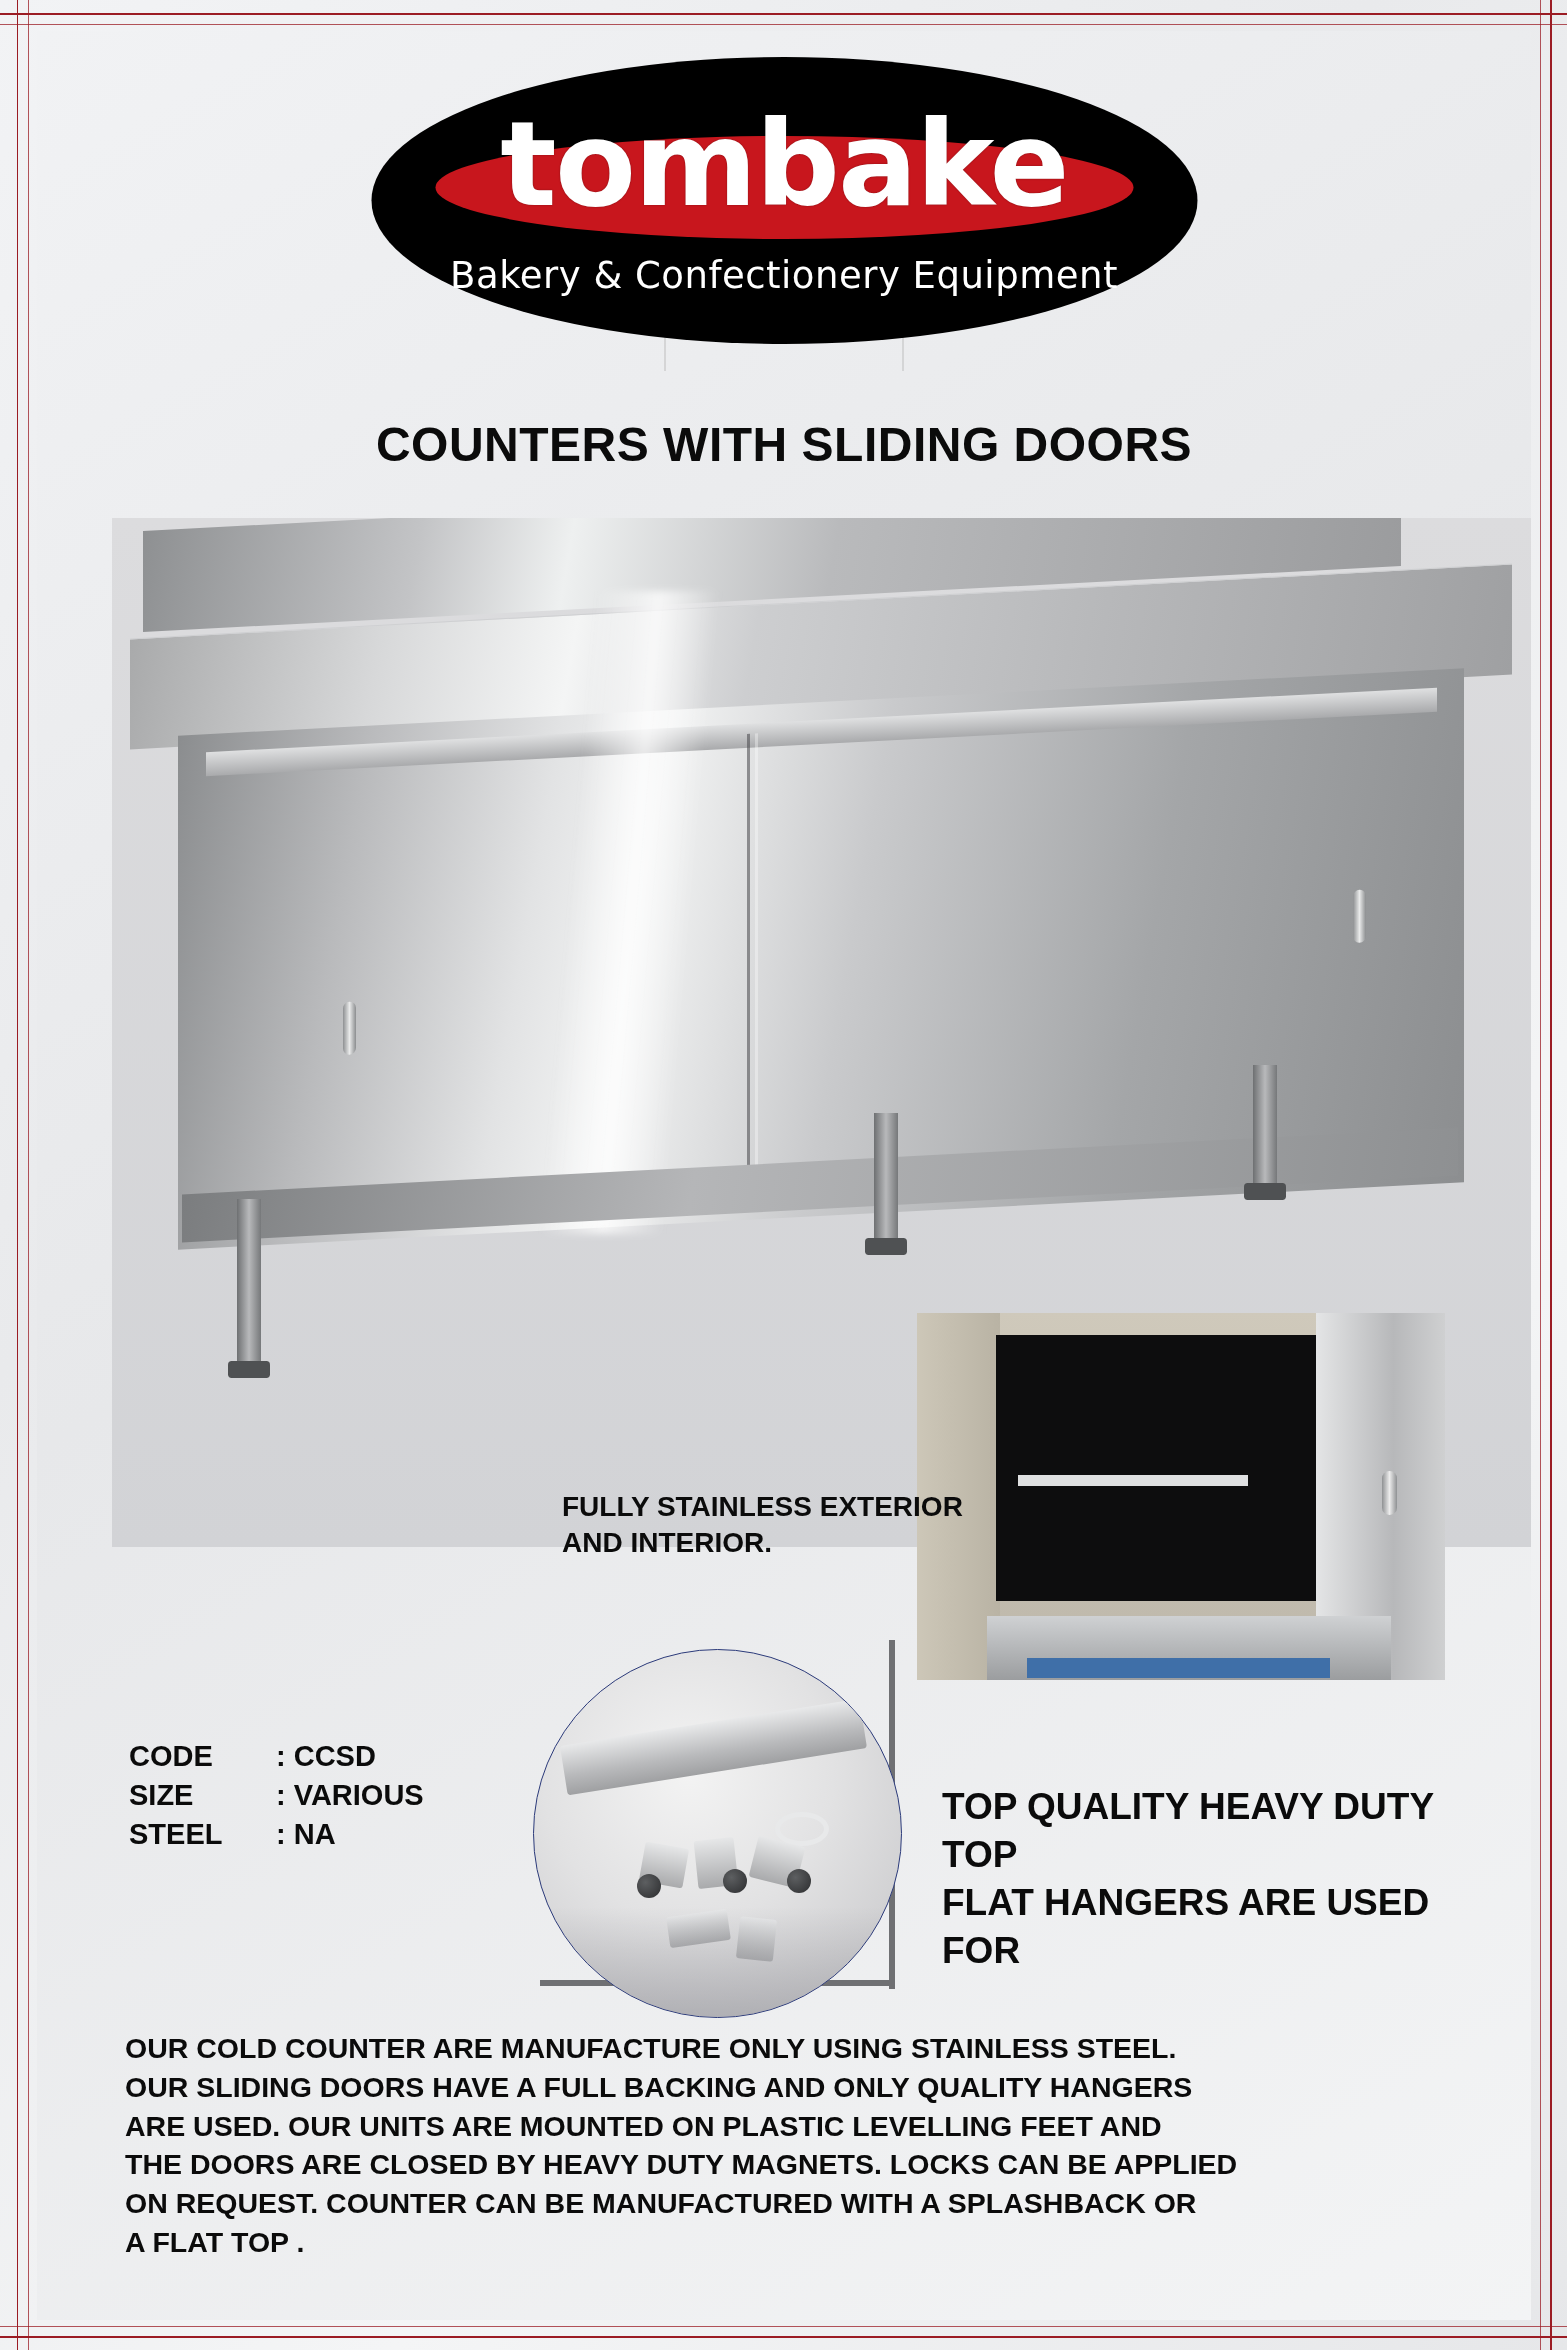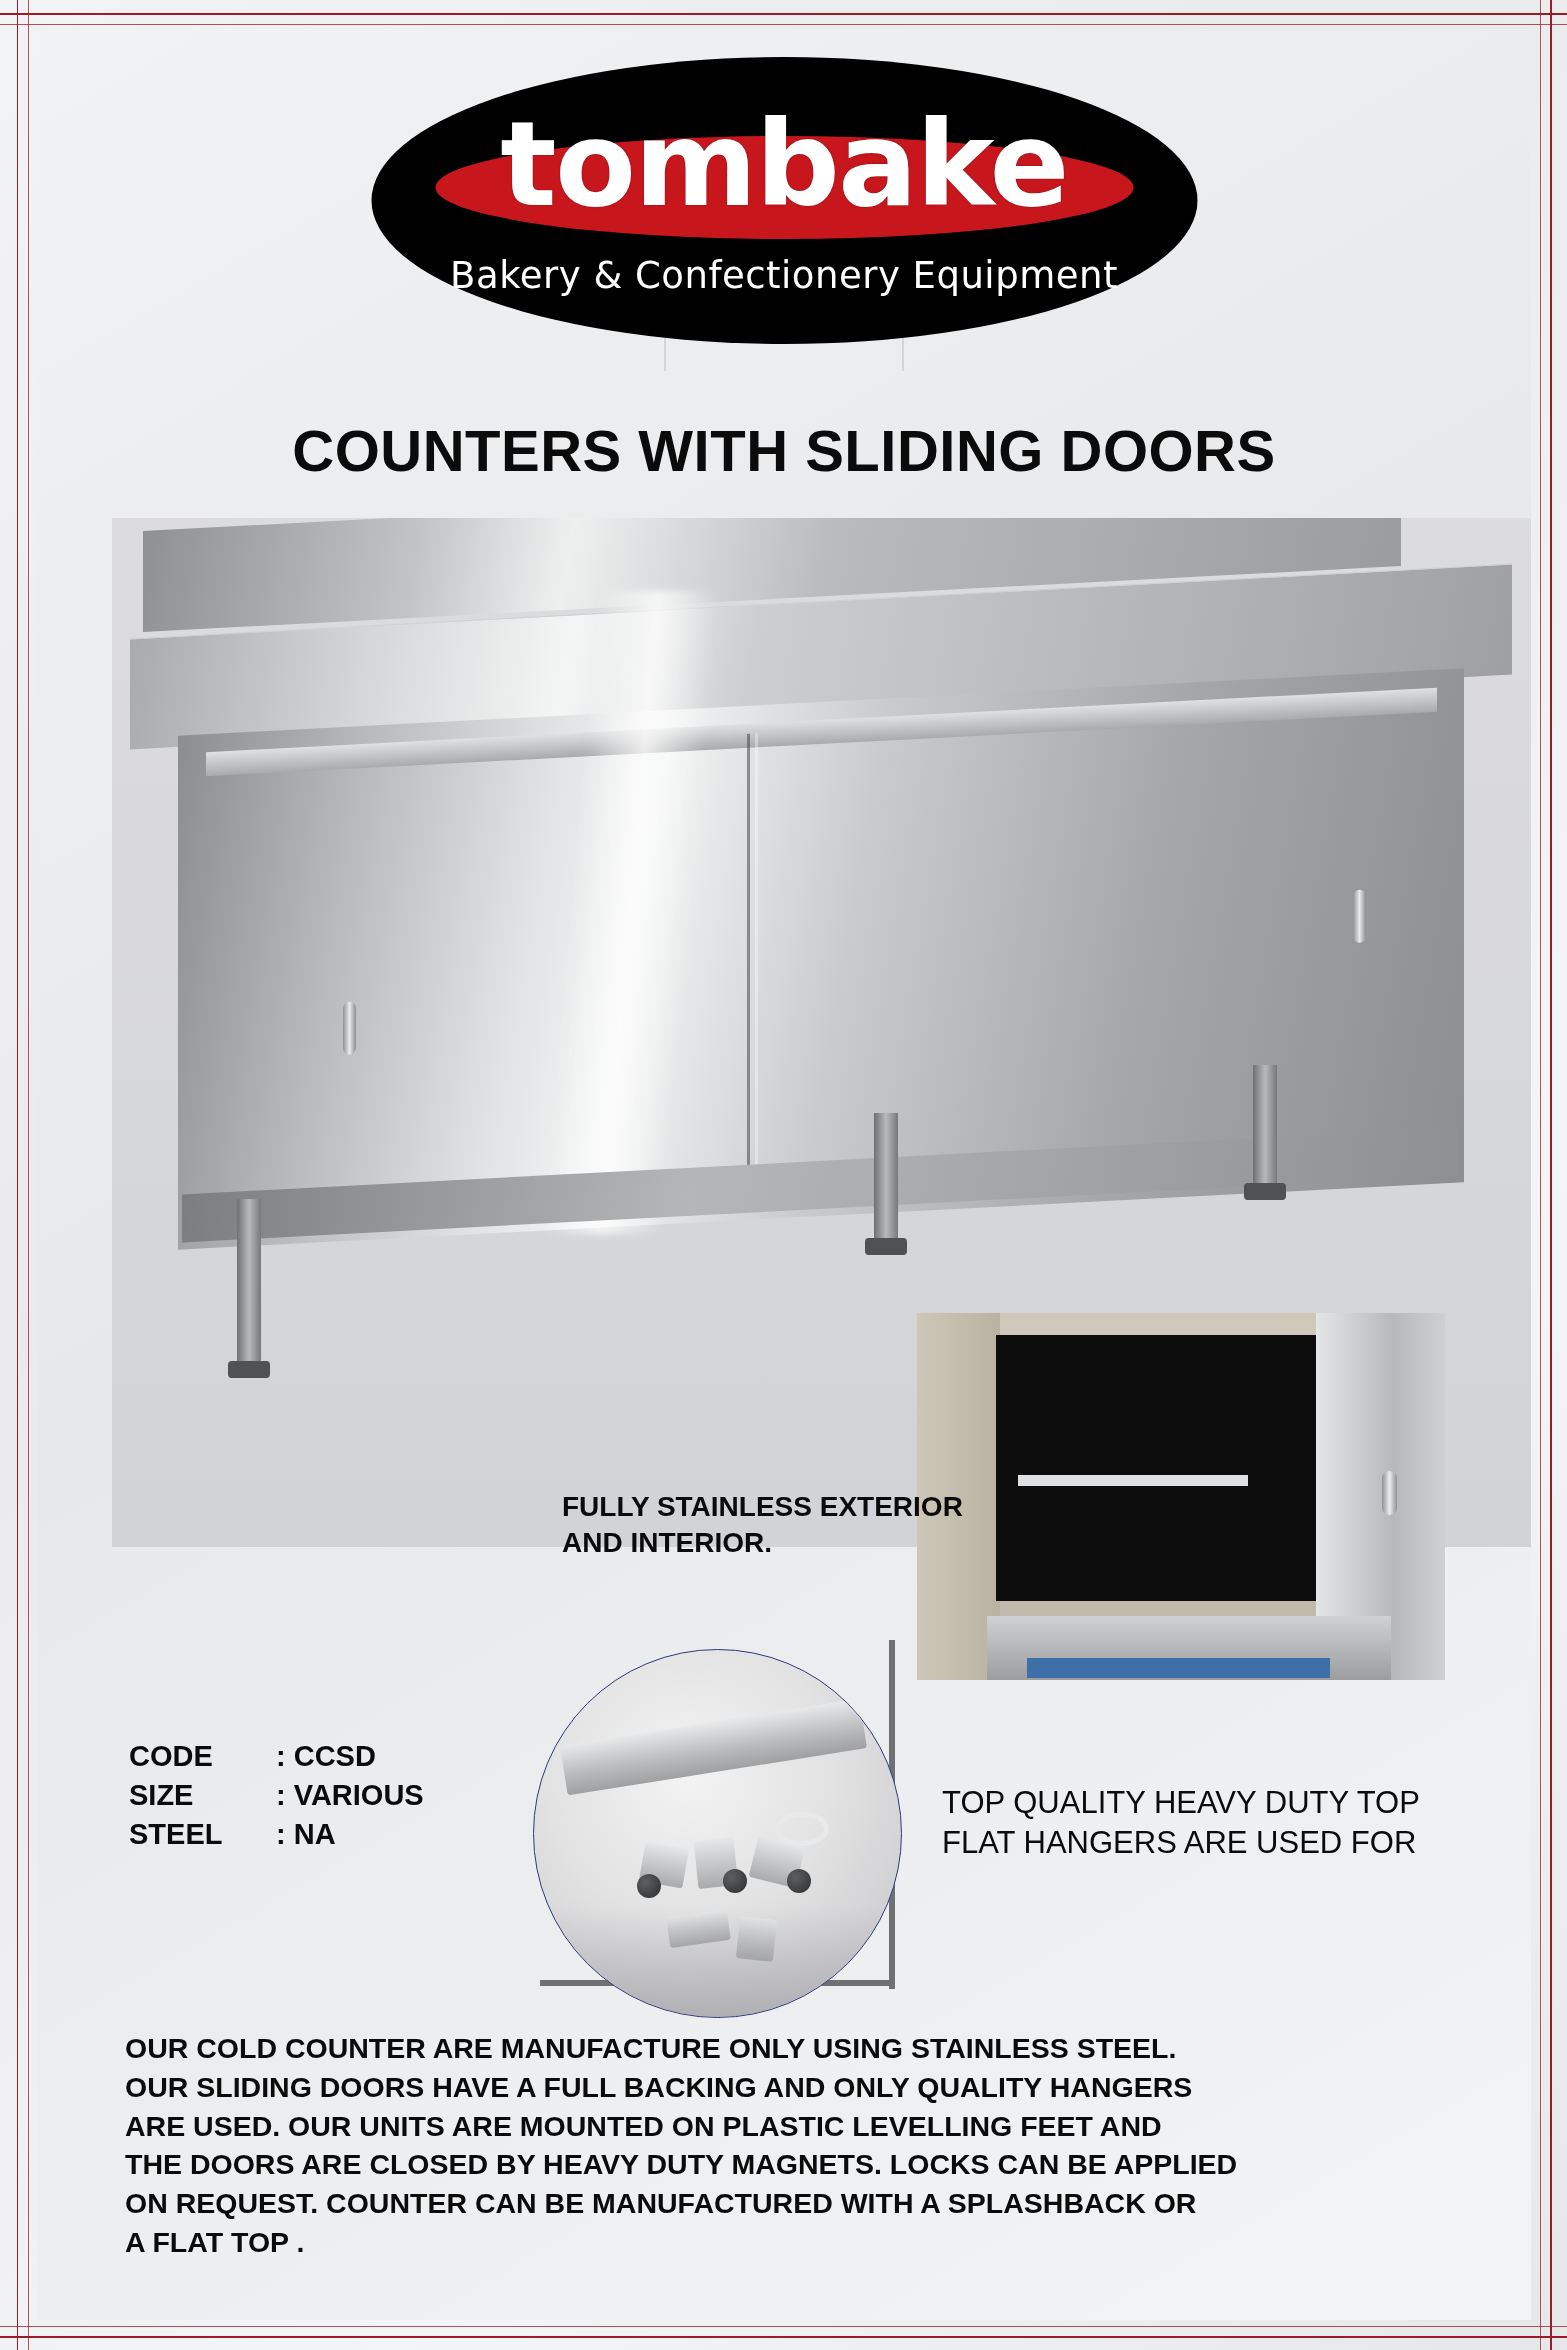--- a/index.html
+++ b/index.html
@@ -98,21 +98,21 @@
   .logo-tick.right { right: 303px; }
 
   
   .title {
     position: absolute;
     top: 386px;
     left: 0; right: 0;
     text-align: center;
     font-family: "Liberation Sans", sans-serif;
     font-weight: bold;
-    font-size: 58px;
+    font-size: 48px;
     color: #0b0b0b;
     letter-spacing: 0.5px;
   }
 
   
   .photo-main {
     position: absolute;
     left: 75px;
     top: 487px;
     width: 1419px;
@@ -333,22 +333,22 @@
     background: #6f7073;
   }
 
   
   .cap-hangers {
     position: absolute;
     left: 905px;
     top: 1752px;
     width: 551px;
     font-family: "Liberation Sans", sans-serif;
-    font-weight: normal;
-    font-size: 31px;
+    font-weight: bold;
+    font-size: 37px;
     line-height: 1.30;
     color: #0b0b0b;
   }
 
   
   .paragraph {
     position: absolute;
     left: 88px;
     top: 1998px;
     width: 1359px;

